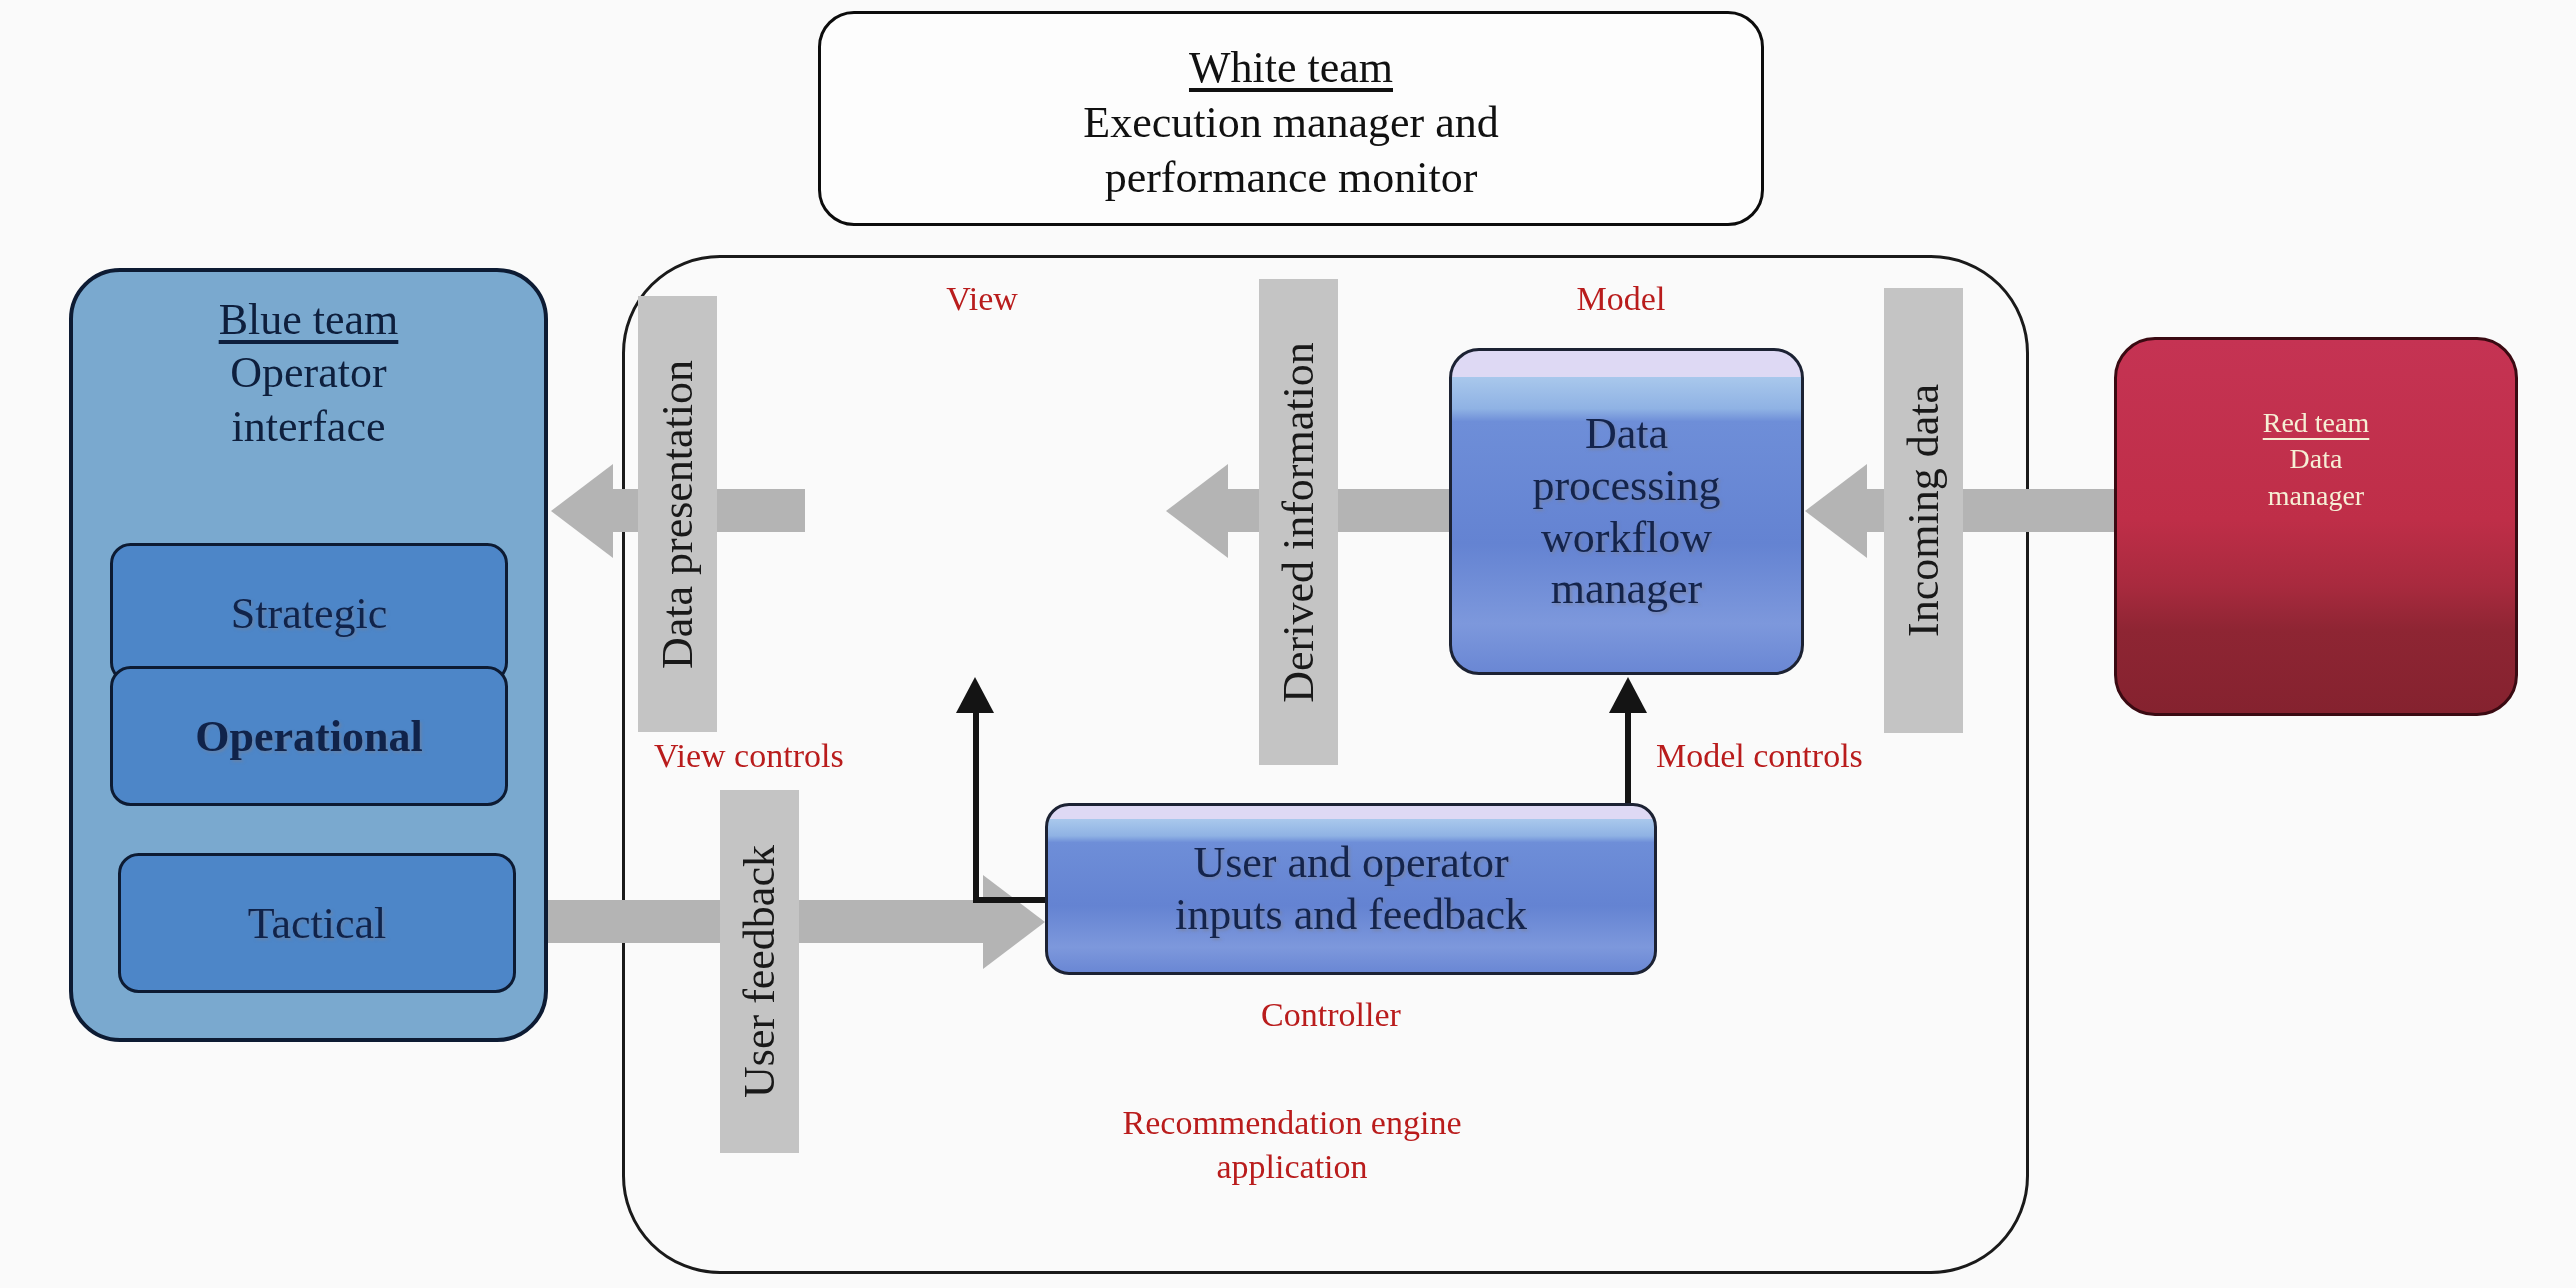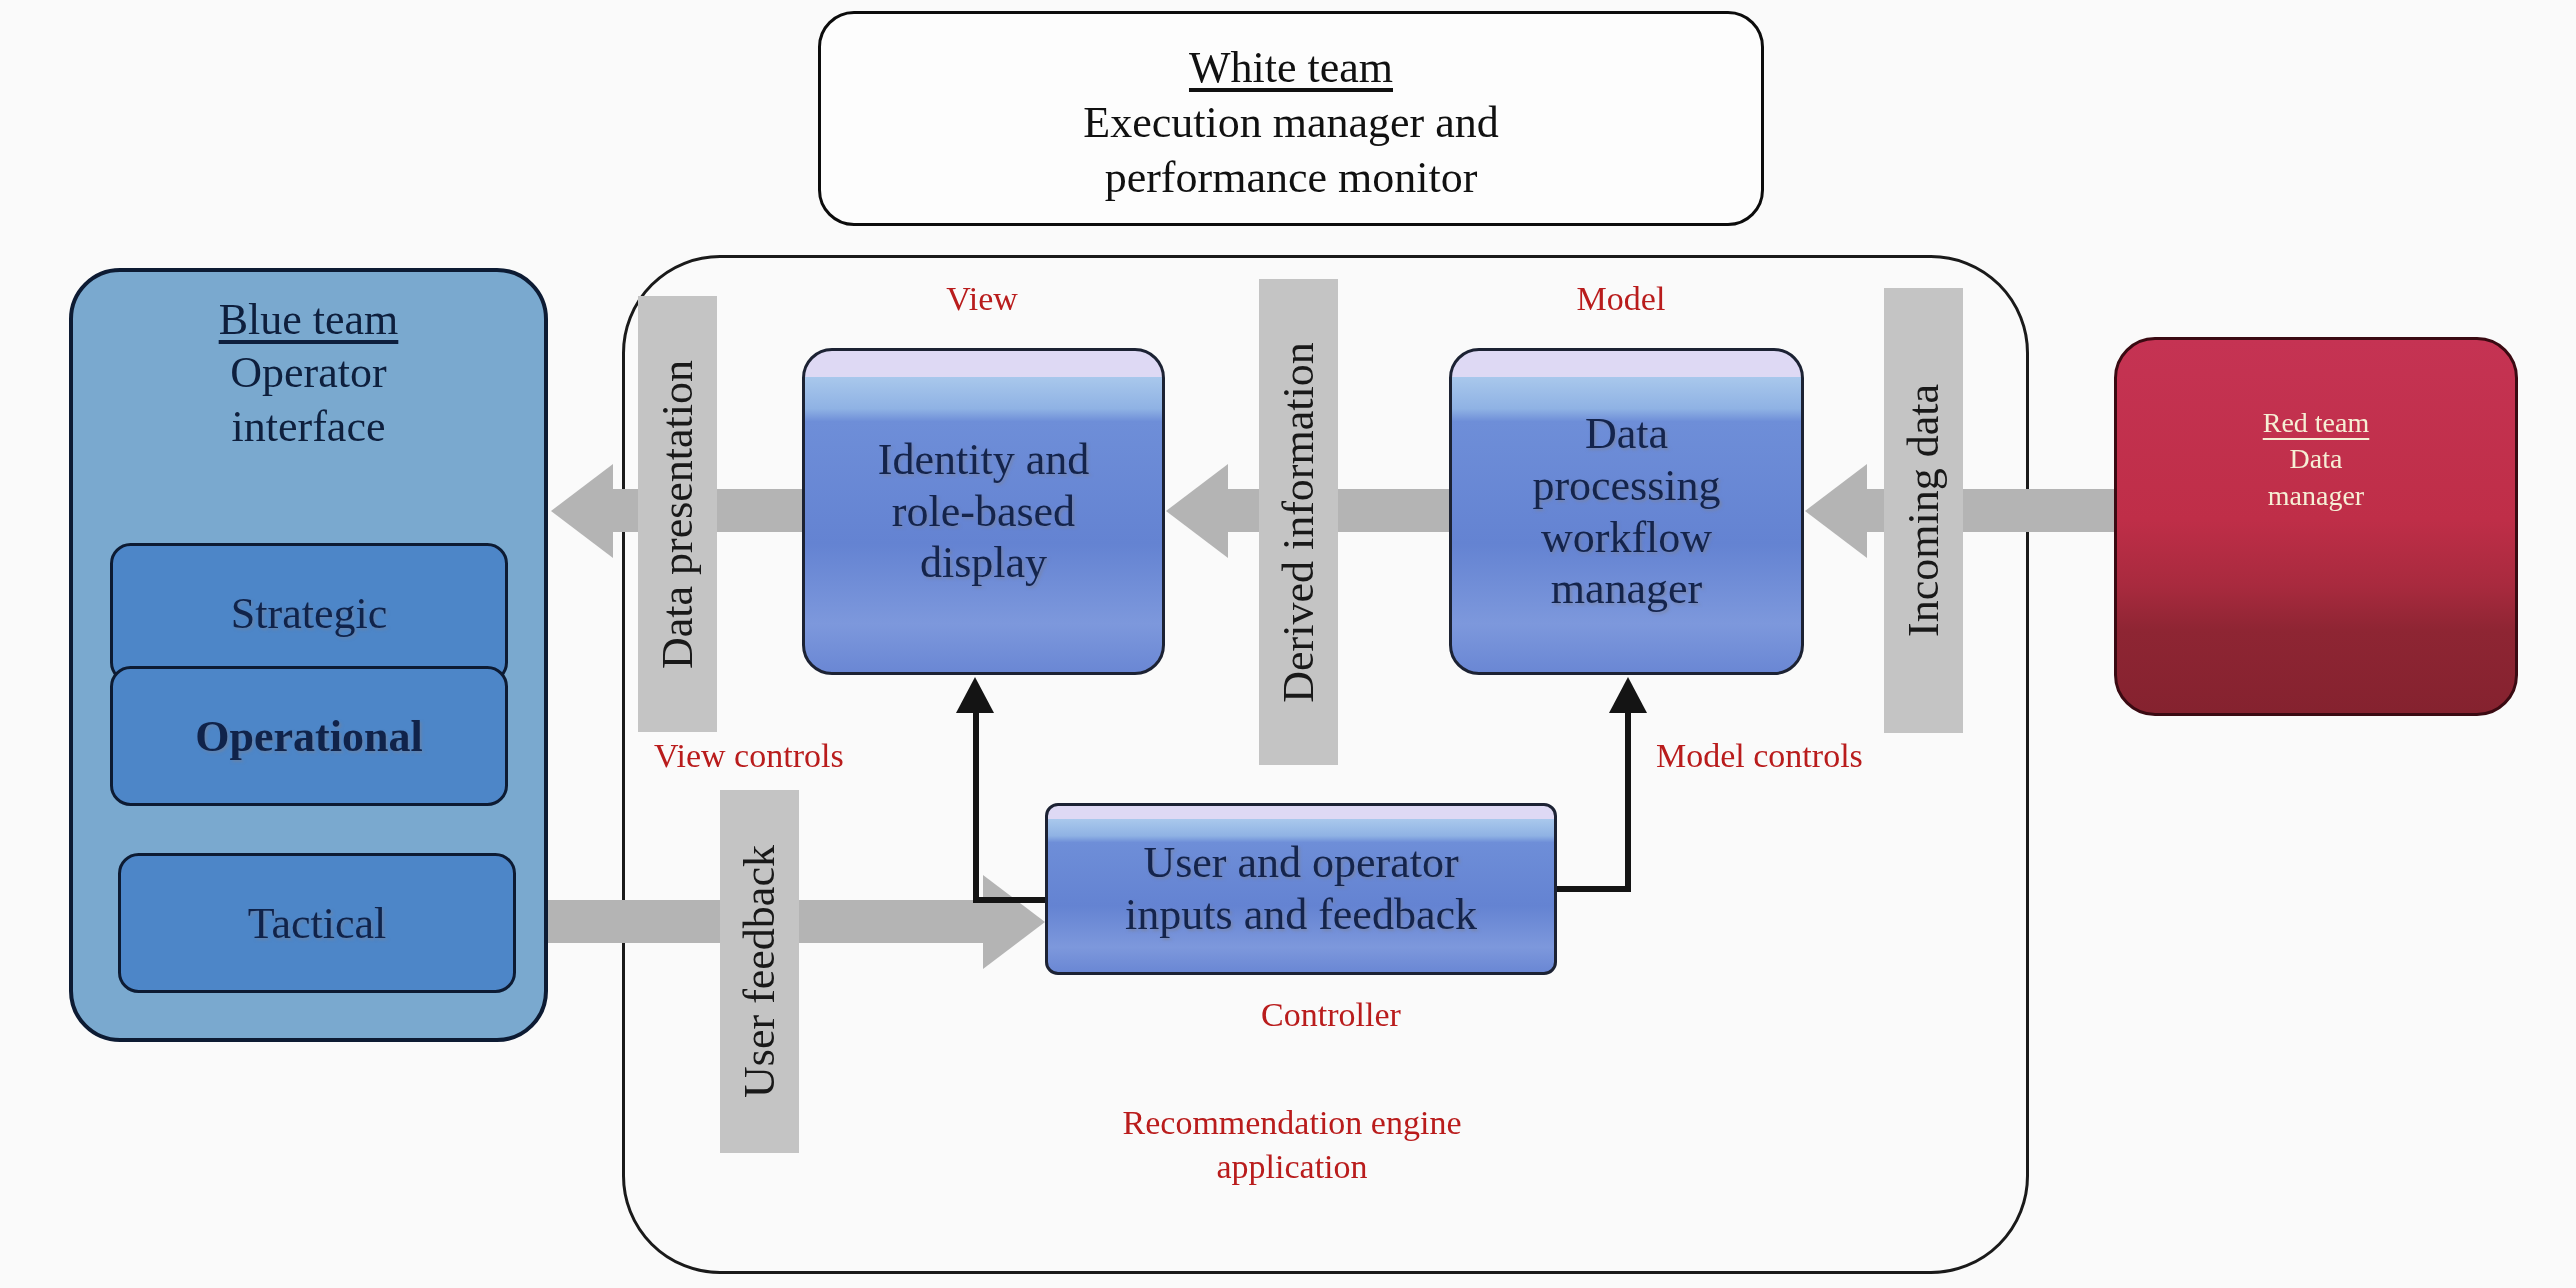--- a/index.html
+++ b/index.html
@@ -95,21 +95,21 @@
     text-align: center;
     color: #14244c;
     font-size: 44px;
     line-height: 1.18;
     white-space: pre-line;
     text-shadow: 1.9px 1.9px 2.8px rgba(125,130,150,0.6);
     z-index: 4;
   }
   .view-box  { left: 802px;  top: 348px; width: 363px; height: 327px; }
   .model-box { left: 1449px; top: 348px; width: 355px; height: 327px; }
-  .controller-box { left: 1045px; top: 803px; width: 512px; height: 172px; border-radius: 13px; }
+  .controller-box { left: 1045px; top: 803px; width: 612px; height: 172px; border-radius: 24px; }
 
   
   .band {
     background: #b4b4b4;
     height: 43px;
     z-index: 2;
   }
   .tri-left {
     width: 0; height: 0;
     border-top: 47px solid transparent;
@@ -218,25 +218,20 @@
   <div class="abs blue-sub" style="left:118px; top:853px;">
     <span>Tactical</span>
   </div>
 
   <div class="abs red-box">
     <div class="underline">Red team</div>
     <div>Data</div>
     <div>manager</div>
   </div>
 
-  <div class="abs mvc-box view-box">
-    <span>Identity and
-role-based
-display</span>
-  </div>
   <div class="abs mvc-box model-box">
     <span>Data
 processing
 workflow
 manager</span>
   </div>
   <div class="abs mvc-box controller-box">
     <span>User and operator
 inputs and feedback</span>
   </div>

